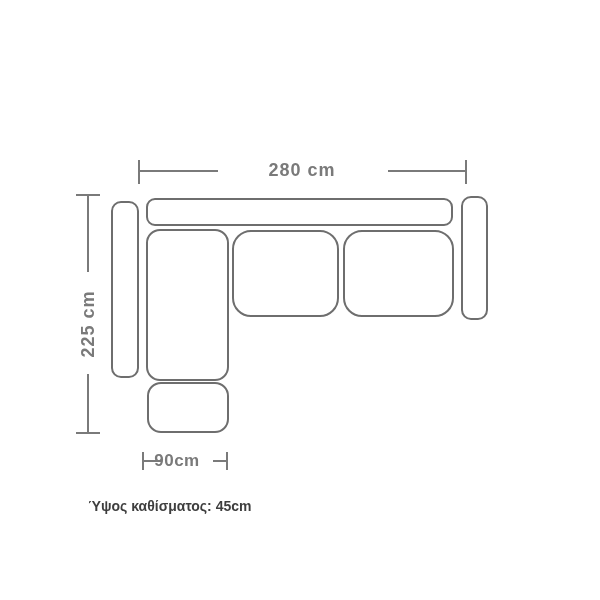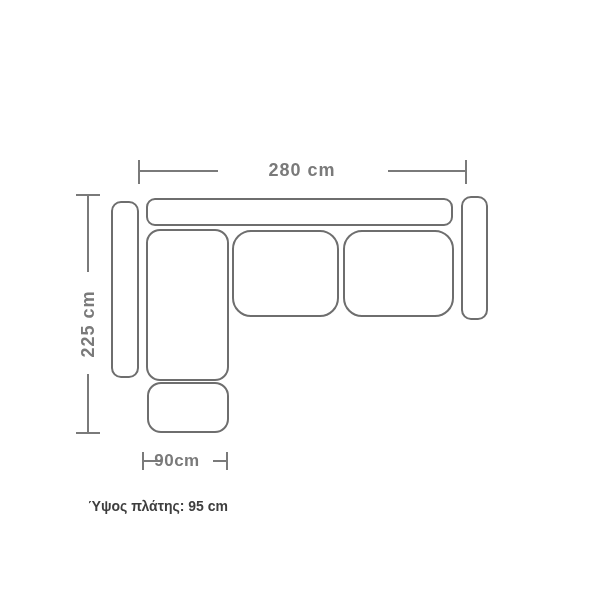--- a/index.html
+++ b/index.html
@@ -96,16 +96,16 @@
     </g>
   </svg>
 
   <div class="dim-label" style="left:302px; top:170px;">280 cm</div>
 
   <div class="dim-label rotated" style="left:88px; top:324px;">225 cm</div>
 
   <div class="dim-label small" style="left:177px; top:461px;">90cm</div>
 
   <div class="notes">
-    <div>Ύψος πλάτης: 95 cm</div>
+    <div>Ύψος καθίσματος: 45cm</div>
   </div>
 
 </div>
 
 </body></html>

